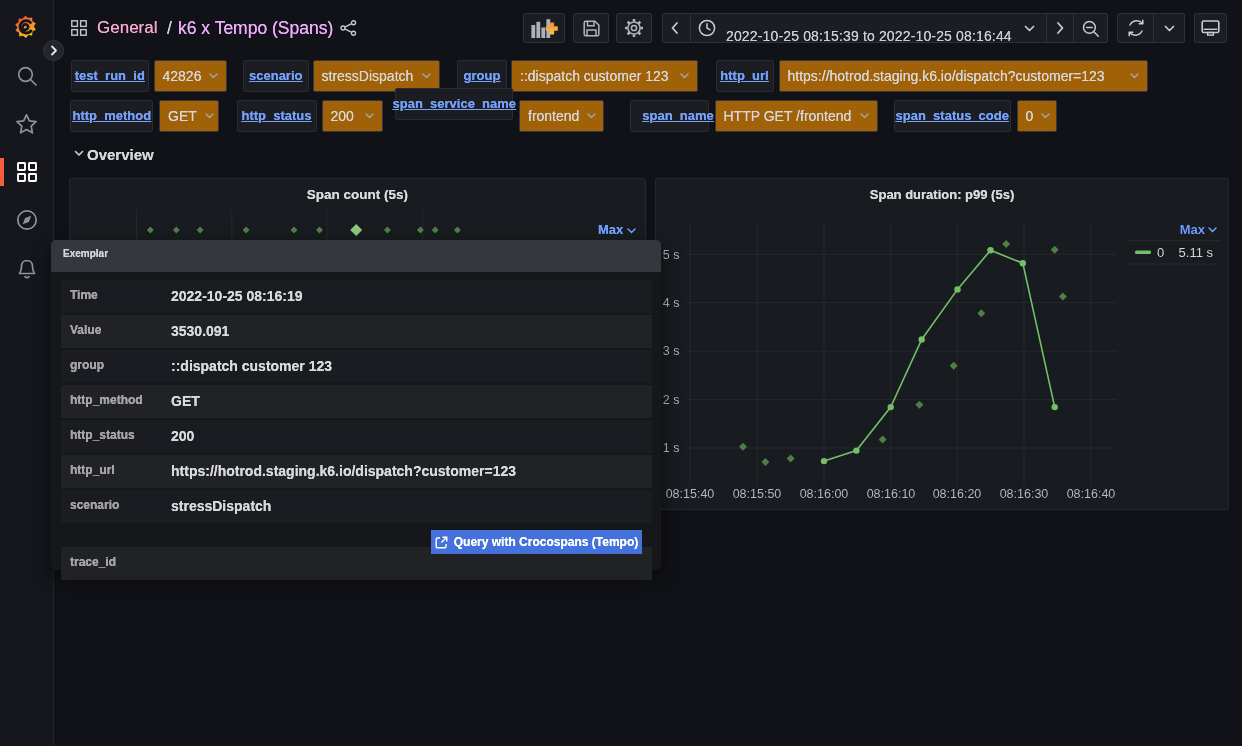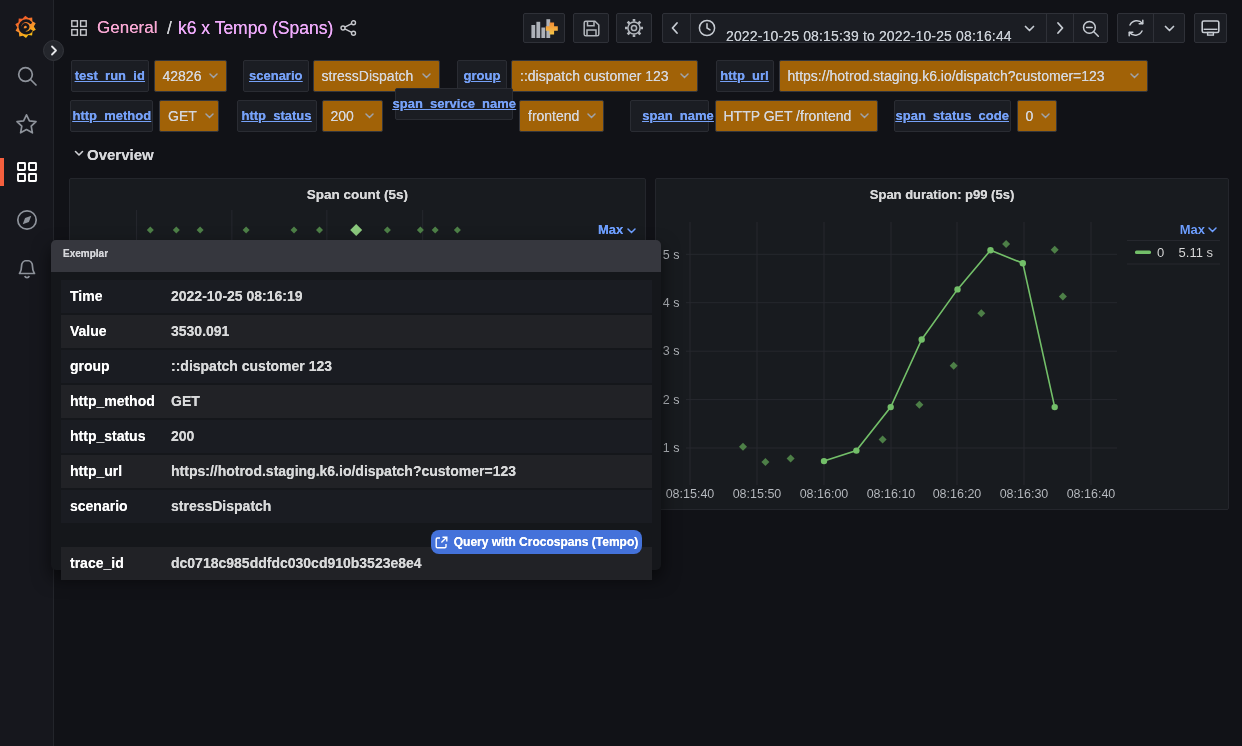--- a/index.html
+++ b/index.html
@@ -317,21 +317,21 @@
   </g>
 </svg>
 
 <div class="abs" style="left:51px;top:240px;width:610px;height:330px;background:#15171b;border-radius:5px;box-shadow:0 8px 18px rgba(0,0,0,0.6);"></div>
 <div class="abs" style="left:51px;top:240px;width:610px;height:32px;background:#36373e;border-radius:5px 5px 0 0;"></div>
 <div class="abs" style="left:63px;top:248px;font-size:10px;font-weight:700;color:#d5d6da;text-align:right;">Exemplar</div>
 <style>
   .trow { position:absolute; left:61px; width:591px; height:33px; }
   .trow.odd { background:#1a1c22; }
   .trow.even { background:#212226; }
-  .tlab { position:absolute; left:9px; top:8px; font-size:14px; font-weight:700; color:#ffffff; text-shadow:0 0 0.5px #d8d9da; }
+  .tlab { position:absolute; left:9px; top:8px; font-size:12px; font-weight:700; color:#a3a3a3; text-shadow:0 0 0.5px #d8d9da; }
   .tval { position:absolute; left:110px; top:8px; font-size:14px; font-weight:700; color:#d8d9da; white-space:nowrap; text-shadow:0 0 0.5px #d8d9da; }
 </style>
 <div class="trow odd" style="top:280px;">
     <span class="tlab">Time</span>
     <span class="tval">2022-10-25 08:16:19</span>
   </div>
 <div class="trow even" style="top:315px;">
     <span class="tlab">Value</span>
     <span class="tval">3530.091</span>
   </div>
@@ -350,21 +350,20 @@
 <div class="trow even" style="top:455px;">
     <span class="tlab">http_url</span>
     <span class="tval">https://hotrod.staging.k6.io/dispatch?customer=123</span>
   </div>
 <div class="trow odd" style="top:490px;">
     <span class="tlab">scenario</span>
     <span class="tval">stressDispatch</span>
   </div>
 <div class="trow even" style="top:547px;">
     <span class="tlab">trace_id</span>
-    <span class="tval">dc0718c985ddfdc030cd910b3523e8e4</span>
-  </div>
-<div class="abs" style="left:431px;top:530px;width:211px;height:24px;background:#4472da;border-radius:8px;display:flex;align-items:center;justify-content:center;">
+  </div>
+<div class="abs" style="left:431px;top:530px;width:211px;height:24px;background:#4472da;border-radius:0;display:flex;align-items:center;justify-content:center;">
   <svg width="13" height="13" viewBox="0 0 13 13" style="margin-right:6px;">
     <path d="M5 2 H2.4 A1.2 1.2 0 0 0 1.2 3.2 V10.6 A1.2 1.2 0 0 0 2.4 11.8 H9.8 A1.2 1.2 0 0 0 11 10.6 V8" fill="none" stroke="#ffffff" stroke-width="1.4"></path>
     <path d="M7.5 1.2 H11.8 V5.5 M11.4 1.6 L6.4 6.6" fill="none" stroke="#ffffff" stroke-width="1.4"></path>
   </svg>
   <span style="font-size:12px;font-weight:700;color:#ffffff;white-space:nowrap;">Query with Crocospans (Tempo)</span>
 </div>
 
 </body></html>

